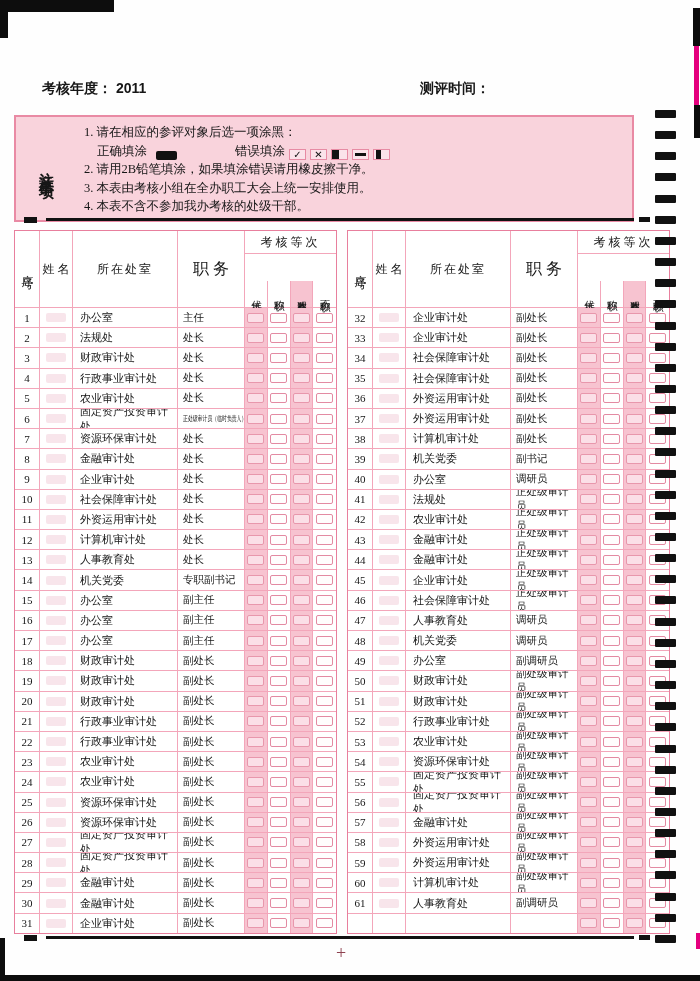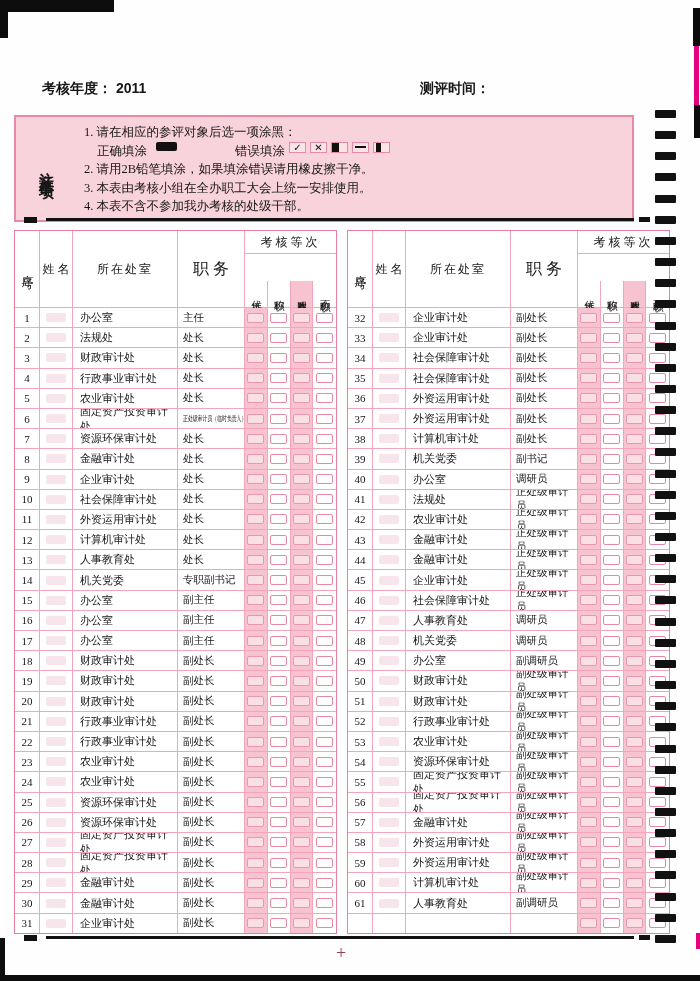--- a/index.html
+++ b/index.html
@@ -31,21 +31,21 @@
     position:absolute; left:14px; top:107px; width:616px; height:103px;
     background:#f9d3dc; border:2px solid #e98aa4;margin-top:8px;
   }
   .notice-side{
     position:absolute; left:20px; top:9px; height:86px; width:20px;
     display:flex; align-items:center; justify-content:center;
   }
   .notice-side .vtext{ font-size:15px; font-weight:bold; letter-spacing:5px; }
   .notice-lines{ position:absolute; left:68px; top:6px; width:540px; font-size:12.5px; line-height:18.5px; }
   .notice-line{ white-space:nowrap; }
-  .marks-line{ padding-left:13px; display:flex; align-items:flex-start; }
+  .marks-line{ padding-left:13px; display:flex; align-items:flex-end; }
   .mark-correct{ display:inline-block; width:21px; height:9px; background:#111; border-radius:2px; margin-left:9px; }
   .marks-gap{ display:inline-block; width:58px; }
   .wm{
     display:inline-flex; width:15px; height:9px; border:1px solid #e78ba4; background:#fbe3ea;
     align-items:center; justify-content:center; margin-left:4px; position:relative;
   }
   .wm-glyph{ font-size:10px; line-height:9px; color:#111; font-weight:bold; font-family:"DejaVu Sans", sans-serif; }
   .wm-half{ position:absolute; left:0; top:0; width:45%; height:100%; background:#111; }
   .wm-dash{ width:70%; height:2.5px; background:#111; }
   .wm-bar{ position:absolute; left:2px; top:0; width:4.5px; height:100%; background:#111; }

